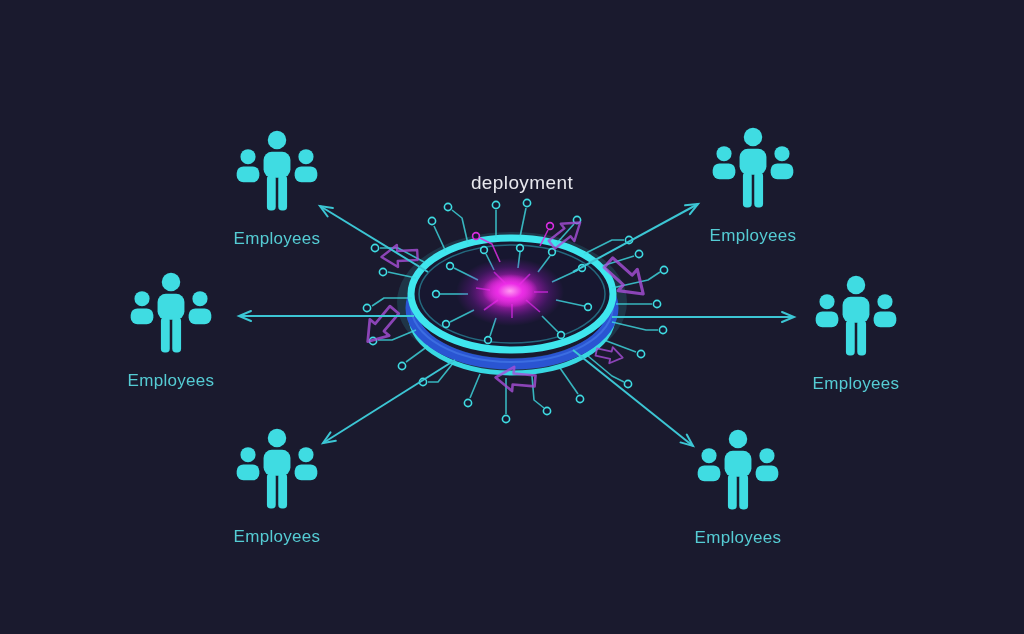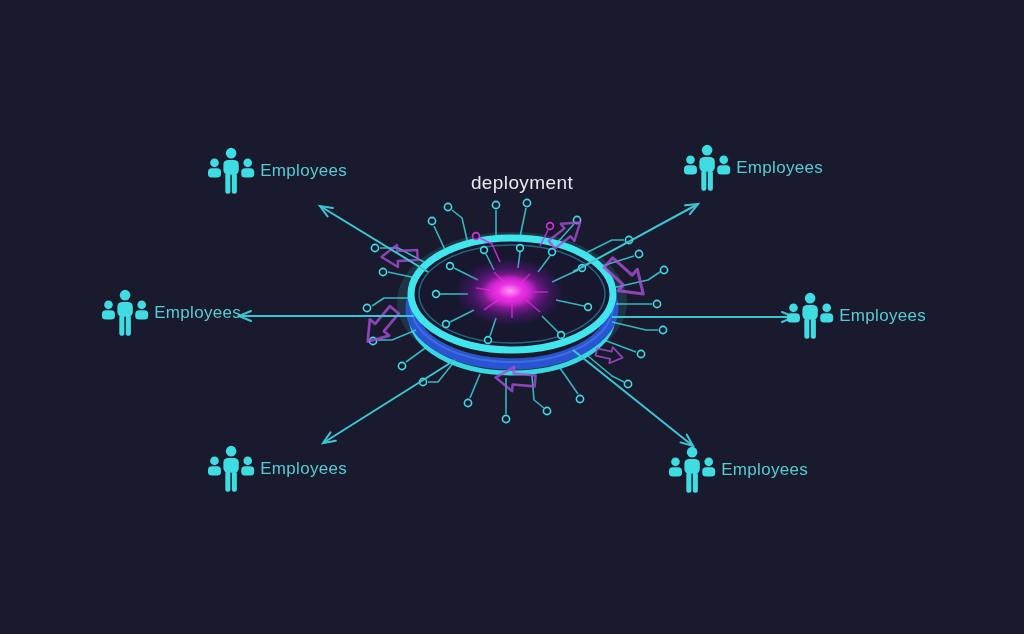--- a/index.html
+++ b/index.html
@@ -6,22 +6,22 @@
   .canvas{
     position:relative;width:1024px;height:634px;overflow:hidden;
     background:var(--background,#1a1a2e);
     font-family:"Liberation Sans",sans-serif;
   }
   .title{
     position:absolute;left:402px;top:172px;width:240px;text-align:center;
     font-size:19px;letter-spacing:.4px;color:var(--title-text,#e8e8ee);
   }
   .group{
-    position:absolute;width:140px;display:flex;flex-direction:row;
-    align-items:center;gap:5px;
+    position:absolute;width:140px;display:flex;flex-direction:column;
+    align-items:center;gap:16px;
   }
   .people{width:86px;height:84px;fill:var(--accent-cyan,#3fdce2);}
   .group-label{font-size:17px;color:var(--label-cyan,#55ccd4);letter-spacing:.3px;}
   #diagram{position:absolute;left:0;top:0;}
   .connector{stroke:var(--connector-cyan,#3cc6d4);stroke-width:2;}
   .trace{stroke:var(--accent-cyan,#3fdce2);stroke-width:1.6;fill:none;opacity:.8;stroke-linejoin:round;}
   .trace-m{stroke:var(--accent-magenta,#d92ee0);stroke-width:1.6;fill:none;opacity:.85;stroke-linejoin:round;}
   .node{fill:#171730;stroke:var(--accent-cyan,#3fdce2);stroke-width:1.6;}
   .node-m{fill:#171730;stroke:var(--accent-magenta,#d92ee0);stroke-width:1.6;}
   .block-arrow{stroke:var(--arrow-purple,#a84fd8);stroke-width:2.4;fill:none;opacity:.8;stroke-linejoin:round;}

